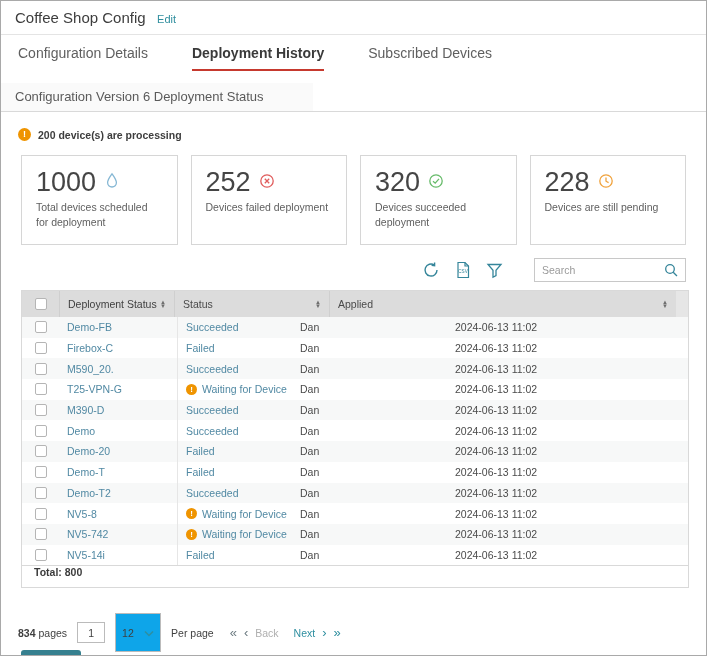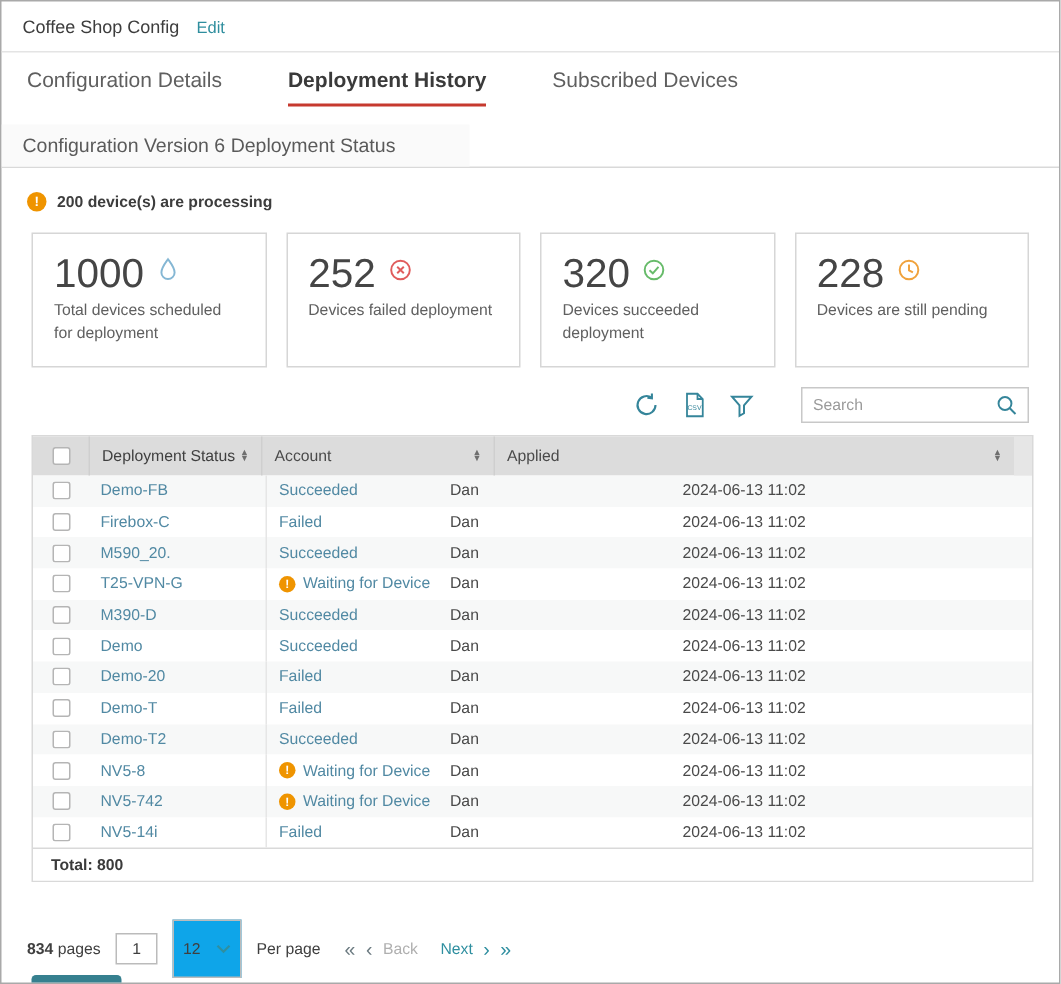--- a/index.html
+++ b/index.html
@@ -8,21 +8,21 @@
     font-family:"Liberation Sans", sans-serif;
     background:#fff;
     border:1px solid #a9a9a9;
     overflow:hidden;
     color:#3f3f3f;
     position:relative;
   }
 
   
   .titlebar { padding:8px 14px 7px; border-bottom:1px solid #e4e4e4; }
-  .page-title { font-size:12px; color:#3d3d3d; display:inline-block; }
+  .page-title { font-size:15px; color:#3d3d3d; display:inline-block; }
   .edit-link { font-size:11px; color:#2f8e9e; margin-left:7px; cursor:pointer; }
 
   
   .tabs { display:flex; gap:44px; padding:10px 0 0 17px; }
   .tab { font-size:14px; color:#5f5f5f; padding-bottom:8px; cursor:pointer; }
   .tab.active { color:#3a3a3a; font-weight:600; border-bottom:2px solid #c6392e; }
 
   
   .section-head { margin-top:12px; border-bottom:1px solid #d9d9d9; }
   .section-head .inner {
@@ -85,21 +85,21 @@
   .td { overflow:hidden; white-space:nowrap; }
   .link { color:#5189a3; text-decoration:none; cursor:pointer; }
   .status-text { color:#5189a3; }
   .c-account, .c-applied { color:#4a4a4a; }
 
   .checkbox {
     width:12px; height:12px; border:1px solid #b5b5b5; border-radius:2px;
     background:#fff; display:inline-block; cursor:pointer;
   }
 
-  .tfoot { border-top:1px solid #d9d9d9; height:22px; display:flex; align-items:center;
+  .tfoot { border-top:1px solid #d9d9d9; height:22px; display:flex; 
            padding-left:12px; font-size:10.5px; font-weight:bold; color:#3b3b3b; background:#fff; }
 
   
   .pager-row { margin:25px 17px 0; display:flex; justify-content:flex-start; align-items:center;
                gap:10px; font-size:10.5px; color:#3f3f3f; }
   .pages-count { font-weight:bold; }
   .page-input { width:28px; height:21px; border:1px solid #bbb; text-align:center;
                 font-size:10.5px; font-family:"Liberation Sans", sans-serif; color:#3f3f3f; outline:none; }
   .per-page-select { width:46px; height:39px; border:1px solid #bbb; display:flex; align-items:center;
                      justify-content:space-between; padding:4px 6px; cursor:pointer; background:#0ea5e9; }
@@ -225,21 +225,21 @@
 <div class="table-wrap">
   <div class="thead">
     <div class="th c-check">
         <span class="checkbox"></span>
       </div>
     <div class="th c-status">
       <span class="lbl">Deployment Status</span>
       <span class="sort"></span>
     </div>
     <div class="th c-account">
-      <span class="lbl">Account</span>
+      <span class="lbl">Status</span>
       <span class="sort"></span>
     </div>
     <div class="th c-applied">
       <span class="lbl">Applied</span>
       <span class="sort"></span>
     </div>
     <div class="th c-spacer"></div>
   </div>
 
   <div class="tbody">

